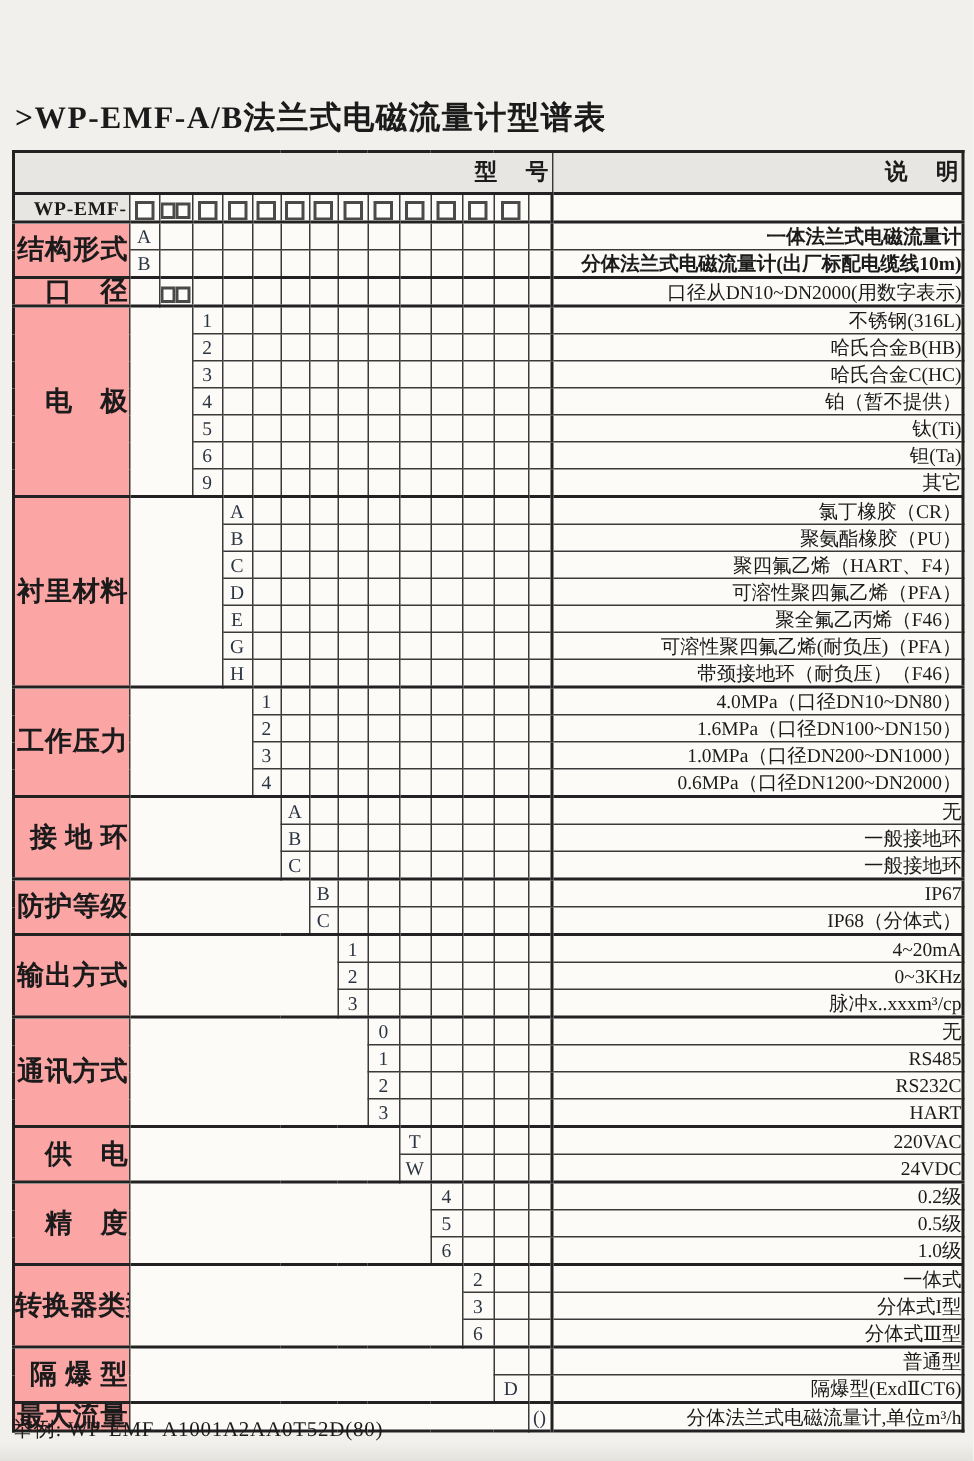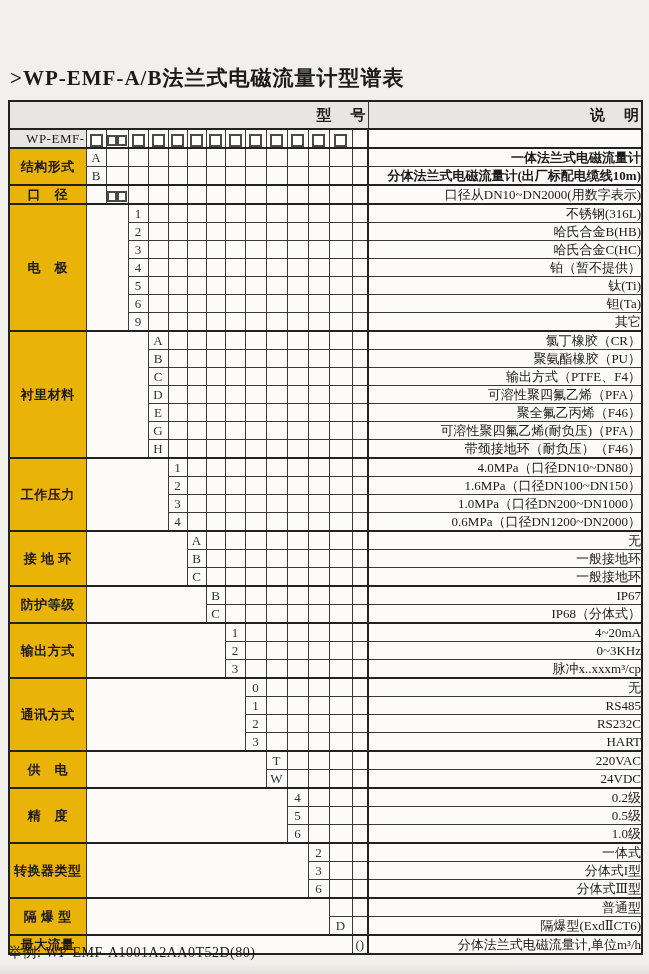--- a/index.html
+++ b/index.html
@@ -30,25 +30,25 @@
     overflow:hidden; white-space:nowrap;
     vertical-align:middle;
     background:#fcfbf8;
   }
   td.hdr {
     background:#e7e6e2; font-weight:bold; font-size:15px;
     text-align:right; height:26px; letter-spacing:2px;
     border-bottom:2px solid #222;
   }
   td.cat {
-    background:#eab308; font-weight:bold; font-size:13px;
-    text-align:center; letter-spacing:0.5px;
+    background:#fca5a5; font-weight:bold; font-size:18px;
+    text-align:right; letter-spacing:0.5px;
   }
   td.prefix {
-    background:#e7e6e2; font-weight:normal; font-size:13px;
+    background:#e7e6e2; font-weight:bold; font-size:13px;
     text-align:right; padding-right:1px; letter-spacing:0.5px;
   }
   td.code { text-align:center; color:#2b3542; }
   td.desc { text-align:right; padding-left:6px; border-left:2px solid #222; }
   td.desc.b { font-weight:bold; }
   td.bt { border-top:2px solid #222; }
   .bx {
     display:inline-block; box-sizing:border-box;
     width:13px; height:13px; margin:0 1px;
     border:2px solid #4a4a4a; background:#fdfdfb;
@@ -308,21 +308,21 @@
           <td></td>
           <td></td>
           <td></td>
           <td></td>
           <td></td>
           <td></td>
           <td></td>
           <td></td>
           <td></td>
           <td></td>
-          <td class="desc">输出方式（PTFE、F4）</td>
+          <td class="desc">聚四氟乙烯（HART、F4）</td>
         </tr>
         <tr>
           <td class="code">D</td>
           <td></td>
           <td></td>
           <td></td>
           <td></td>
           <td></td>
           <td></td>
           <td></td>

